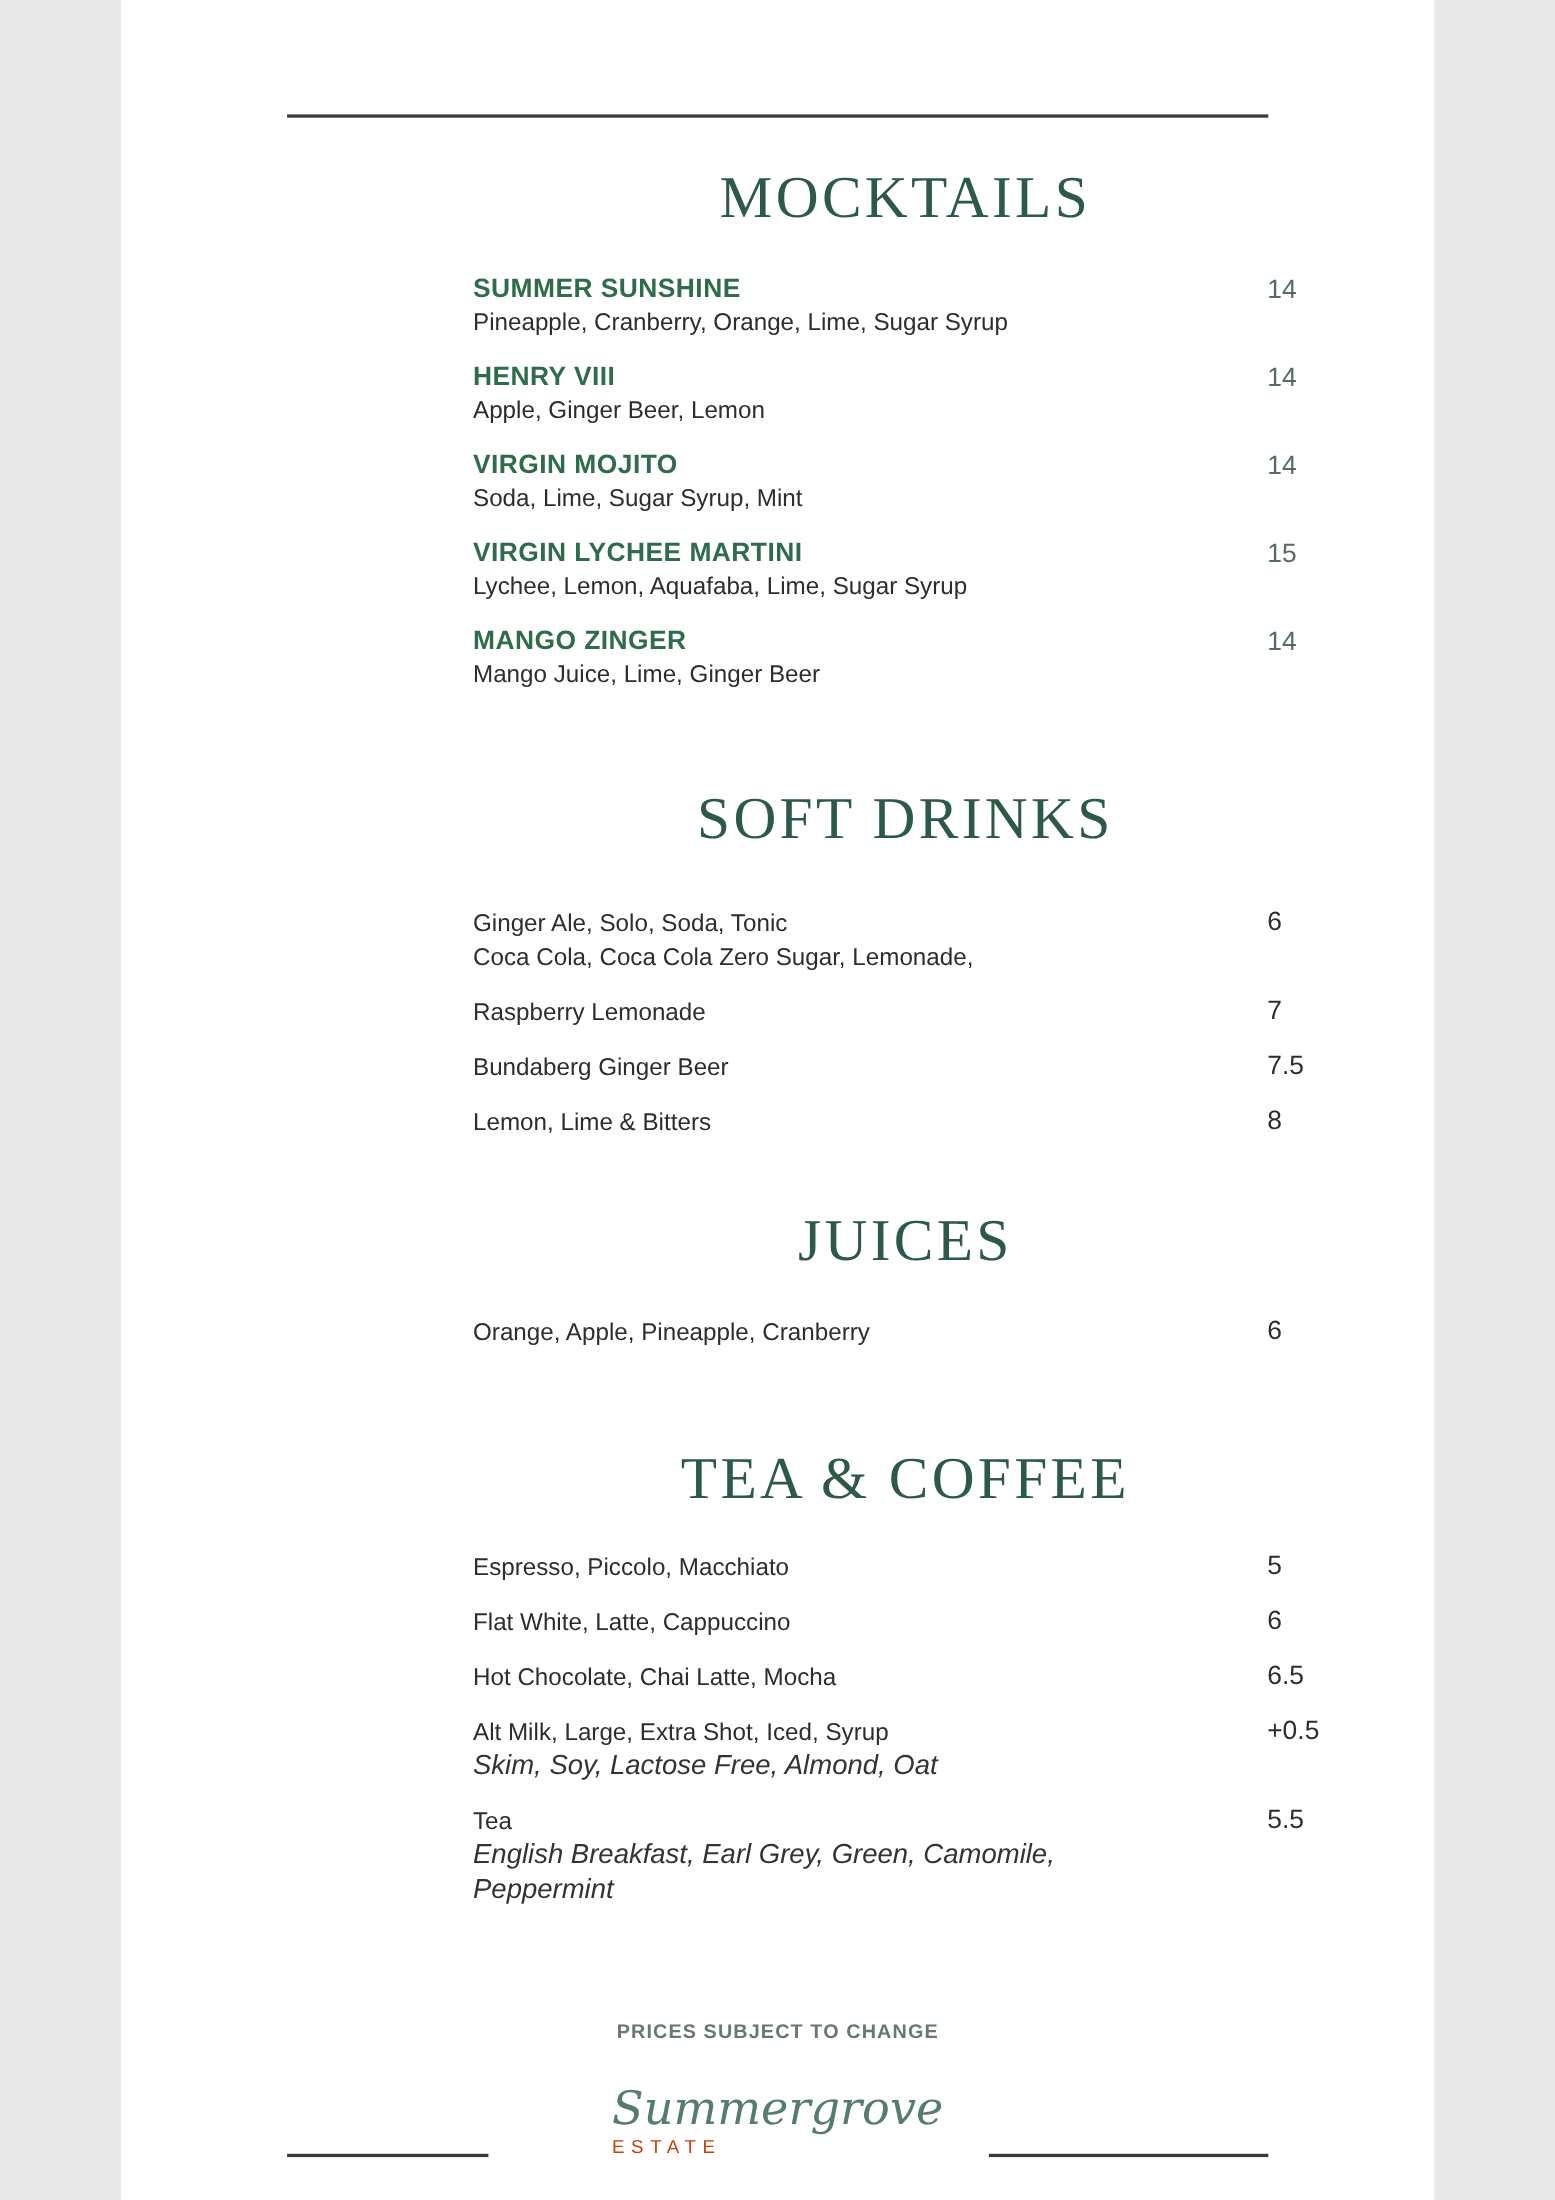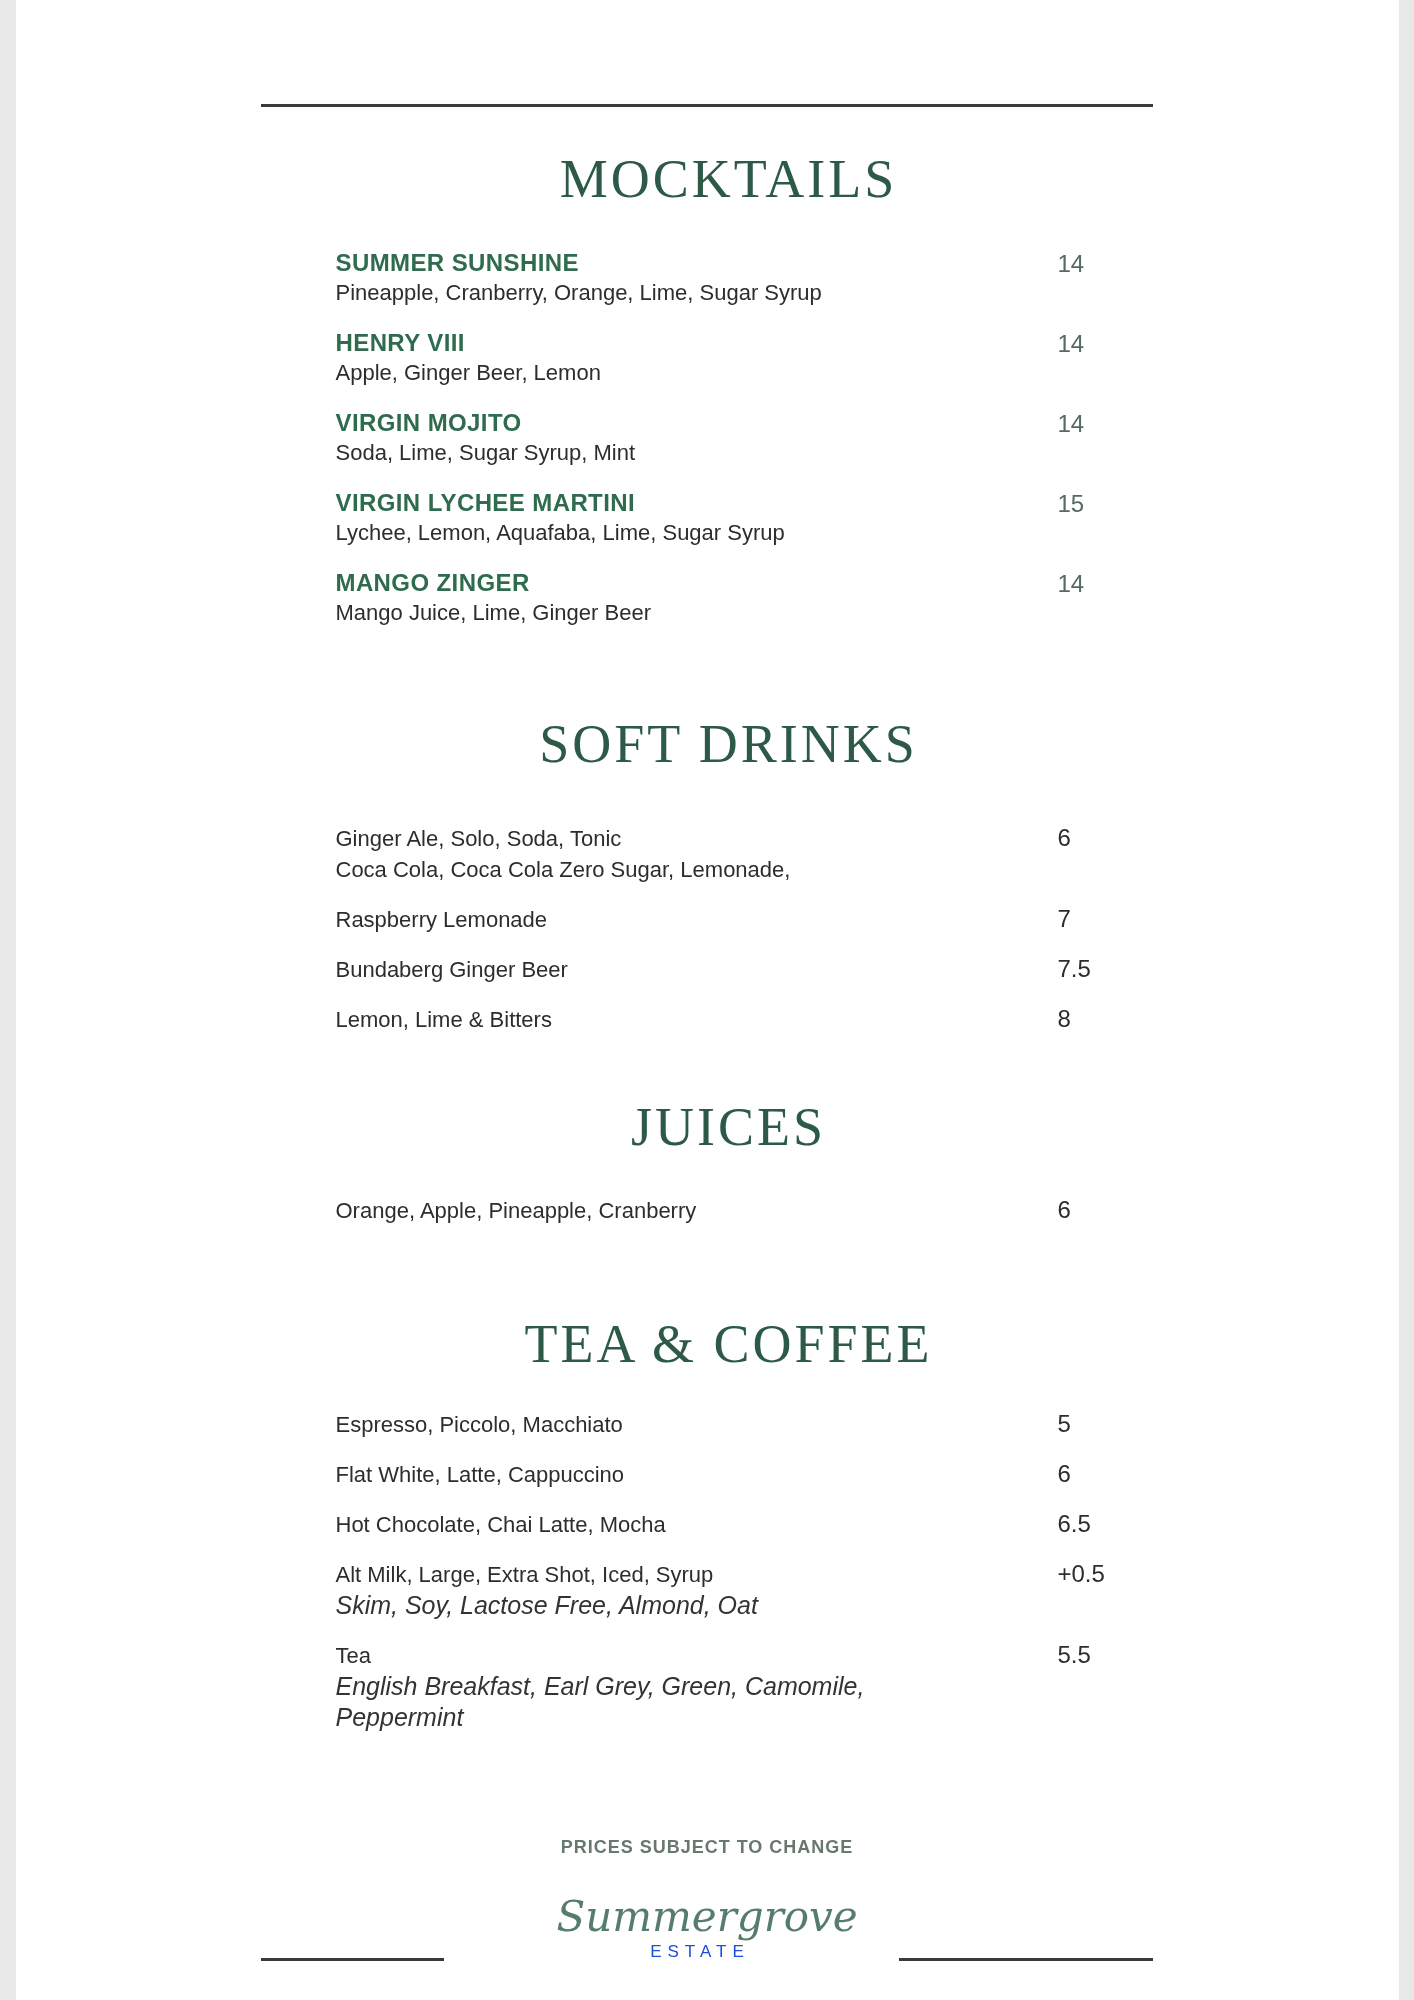--- a/index.html
+++ b/index.html
@@ -1,18 +1,18 @@
 <!DOCTYPE html>
 <html><head>
 <meta charset="utf-8">
 <style>
   html,body{margin:0;padding:0;background:#e8e8e8;}
   .page{
     position:relative;
-    width:1383px;height:2000px;
+    width:1194px;height:2000px;
     margin:0 auto;
     background:#ffffff;
     overflow:hidden;
     font-family:"Liberation Sans", sans-serif;
     color:#2d2d2d;
   }
   .top-rule{
     width:892px;height:3px;background:#3a3a3a;
     margin:104px auto 0 auto;
   }
@@ -104,26 +104,26 @@
   .script{
     display:block;
     font-family:"DejaVu Serif", serif;
     font-style:italic;
     font-size:42px;
     line-height:1.1;
     color:#567d6b;
   }
   .estate{
     display:block;
-    text-align:center;
+    text-align:left;
     padding-right:14px;
     margin-top:2px;
     font-size:17px;
     letter-spacing:6px;
-    color:#1d4ed8;
+    color:#c2410c;
   }
 </style>
 </head>
 <body>
 
 <div class="page">
   <div class="top-rule"></div>
 
   <main class="content" id="sections">
       <section class="menu-section sec-mocktails">

